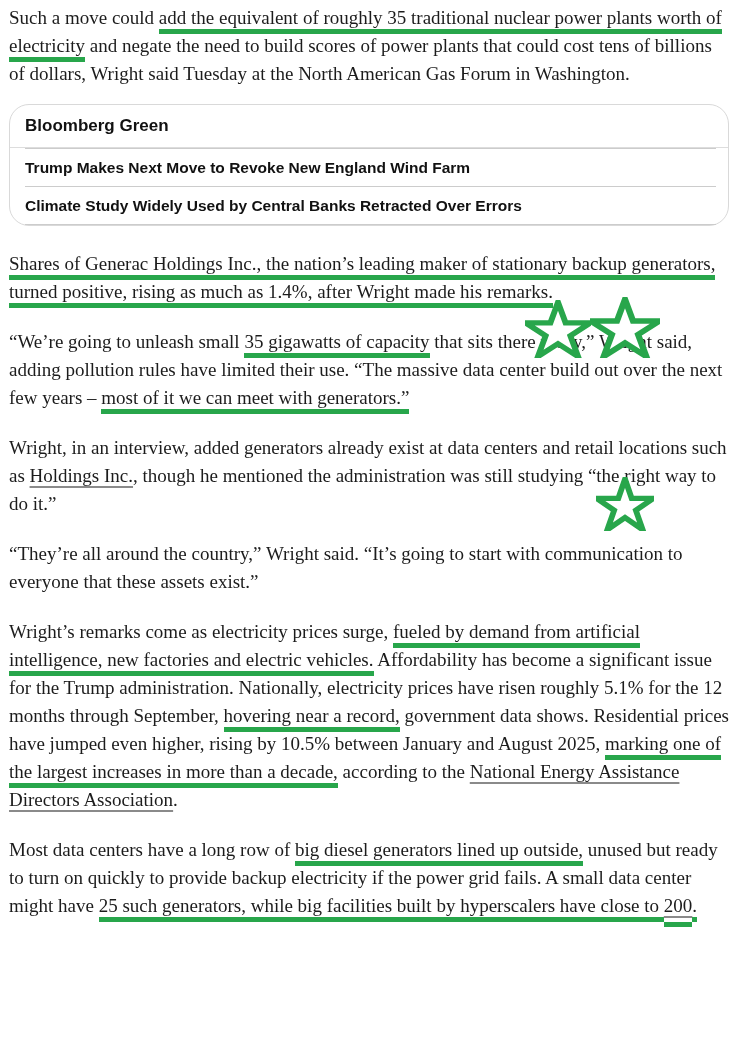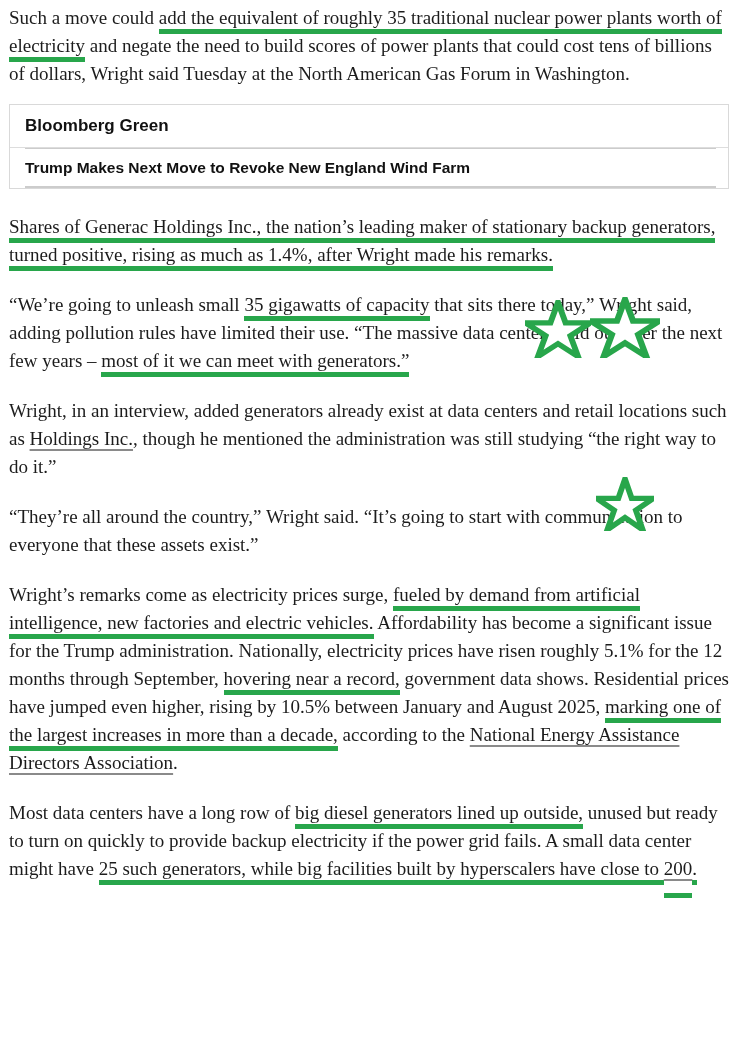--- a/index.html
+++ b/index.html
@@ -23,26 +23,26 @@
   }
   
   .lnk{
     color:inherit;
     text-decoration:underline;
     text-decoration-color:#8a8a8a;
     text-decoration-thickness:1.5px;
     text-underline-offset:4px;
     cursor:pointer;
   }
-  .gu.lnk{padding-bottom:14px;}
+  .gu.lnk{padding-bottom:6px;}
   
   .related-box{
     margin:16px 0 0 0;
     border:1px solid #d9d9d9;
-    border-radius:0;
+    border-radius:20px;
     background:#ffffff;
     font-family:"Liberation Sans","DejaVu Sans",sans-serif;
     color:#111111;
   }
   .box-header{
     font-size:17px;
     font-weight:700;
     line-height:20px;
     padding:11px 15px;
     border-bottom:1px solid #dddddd;
@@ -69,20 +69,21 @@
 
 <div class="page">
 
   <p class="para first"><span>Such a move could </span><span class="gu">add the equivalent of roughly 35 traditional nuclear power plants worth of electricity</span><span> and negate the need to build scores of power plants that could cost tens of billions of dollars, Wright said Tuesday at the North American Gas Forum in Washington.</span></p>
 
   <div class="related-box">
     <div class="box-header">Bloomberg Green</div>
     <div class="box-divider"></div>
     <div class="box-item">Trump Makes Next Move to Revoke New England Wind Farm</div>
     <div class="box-divider"></div>
+    <div class="box-item">Climate Study Widely Used by Central Banks Retracted Over Errors</div>
     <div class="box-divider"></div>
   </div>
 
   <p class="para" style="margin-top:24px;"><span class="gu">Shares of Generac Holdings Inc., the nation’s leading maker of stationary backup generators, turned positive, rising as much as 1.4%, after Wright made his remarks.</span></p>
 
   <p class="para"><span>“We’re going to unleash small </span><span class="gu">35 gigawatts of capacity</span><span> that sits there today,” Wright said, adding pollution rules have limited their use. “The massive data center build out over the next few years – </span><span class="gu">most of it we can meet with generators.”</span></p>
 
   <p class="para"><span>Wright, in an interview, added generators already exist at data centers and retail locations such as </span><span class="lnk">Holdings Inc.</span><span>, though he mentioned the administration was still studying “the right way to do it.”</span></p>
 
   <p class="para"><span>“They’re all around the country,” Wright said. “It’s going to start with communication to everyone that these assets exist.”</span></p>

